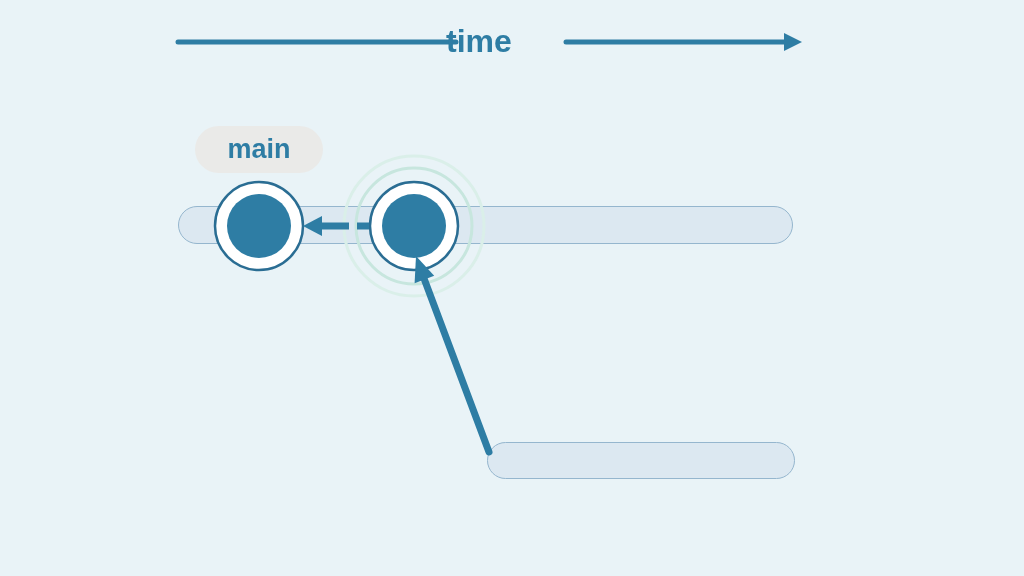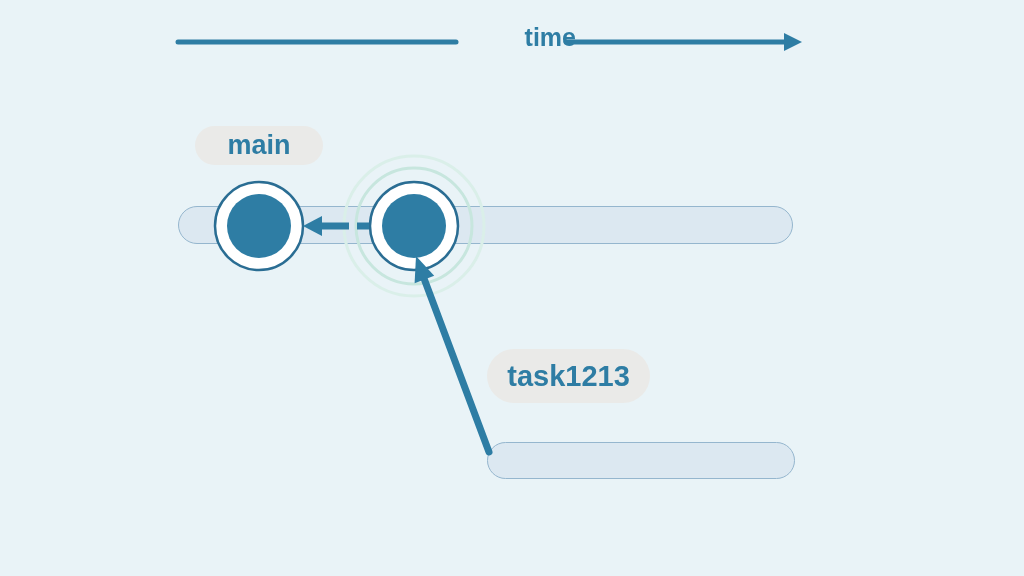--- a/index.html
+++ b/index.html
@@ -32,29 +32,29 @@
   .accent-fill{fill:var(--accent);}
   .halo-outer{fill:none;stroke:var(--halo-outer);stroke-width:3;}
   .halo-inner{fill:none;stroke:var(--halo-inner);stroke-width:3;}
   .node-ring{fill:var(--node-ring);stroke:var(--node-outline);stroke-width:2.5;}
   .node-core{fill:var(--accent);}
   .arrow-line{stroke:var(--accent);stroke-width:7;fill:none;}
   .arrow-line.rounded{stroke-linecap:round;}
   .dashed{stroke-dasharray:12 8 60;}
   .time-label{
     position:absolute;left:446px;top:22px;width:130px;
-    text-align:right;font-size:25px;font-weight:bold;
+    text-align:left;font-size:32px;font-weight:bold;
     color:var(--accent);line-height:1.2;
   }
   .pill{
     position:absolute;background:var(--pill-bg);border-radius:28px;
     display:flex;align-items:center;justify-content:center;
     color:var(--accent);font-weight:bold;
   }
-  .pill-main{left:195px;top:126px;width:128px;height:39px;font-size:27px;}
+  .pill-main{left:195px;top:126px;width:128px;height:47px;font-size:27px;}
   .pill-bl101{left:347px;top:97px;width:128px;height:51px;font-size:29px;}
   .pill-task{left:487px;top:349px;width:163px;height:54px;font-size:29px;}
 </style>
 </head>
 <body>
 
 <div class="stage">
 
   <div class="track main-track"></div>
   <div class="track task-track"></div>
@@ -94,17 +94,14 @@
 
   </svg>
 
   <div class="time-label">time</div>
 
   <div class="pill pill-main">
     <span>main</span>
   </div>
 
 
-  <div class="pill pill-task">
-    <span>task1213</span>
-  </div>
 
 </div>
 
 </body></html>

